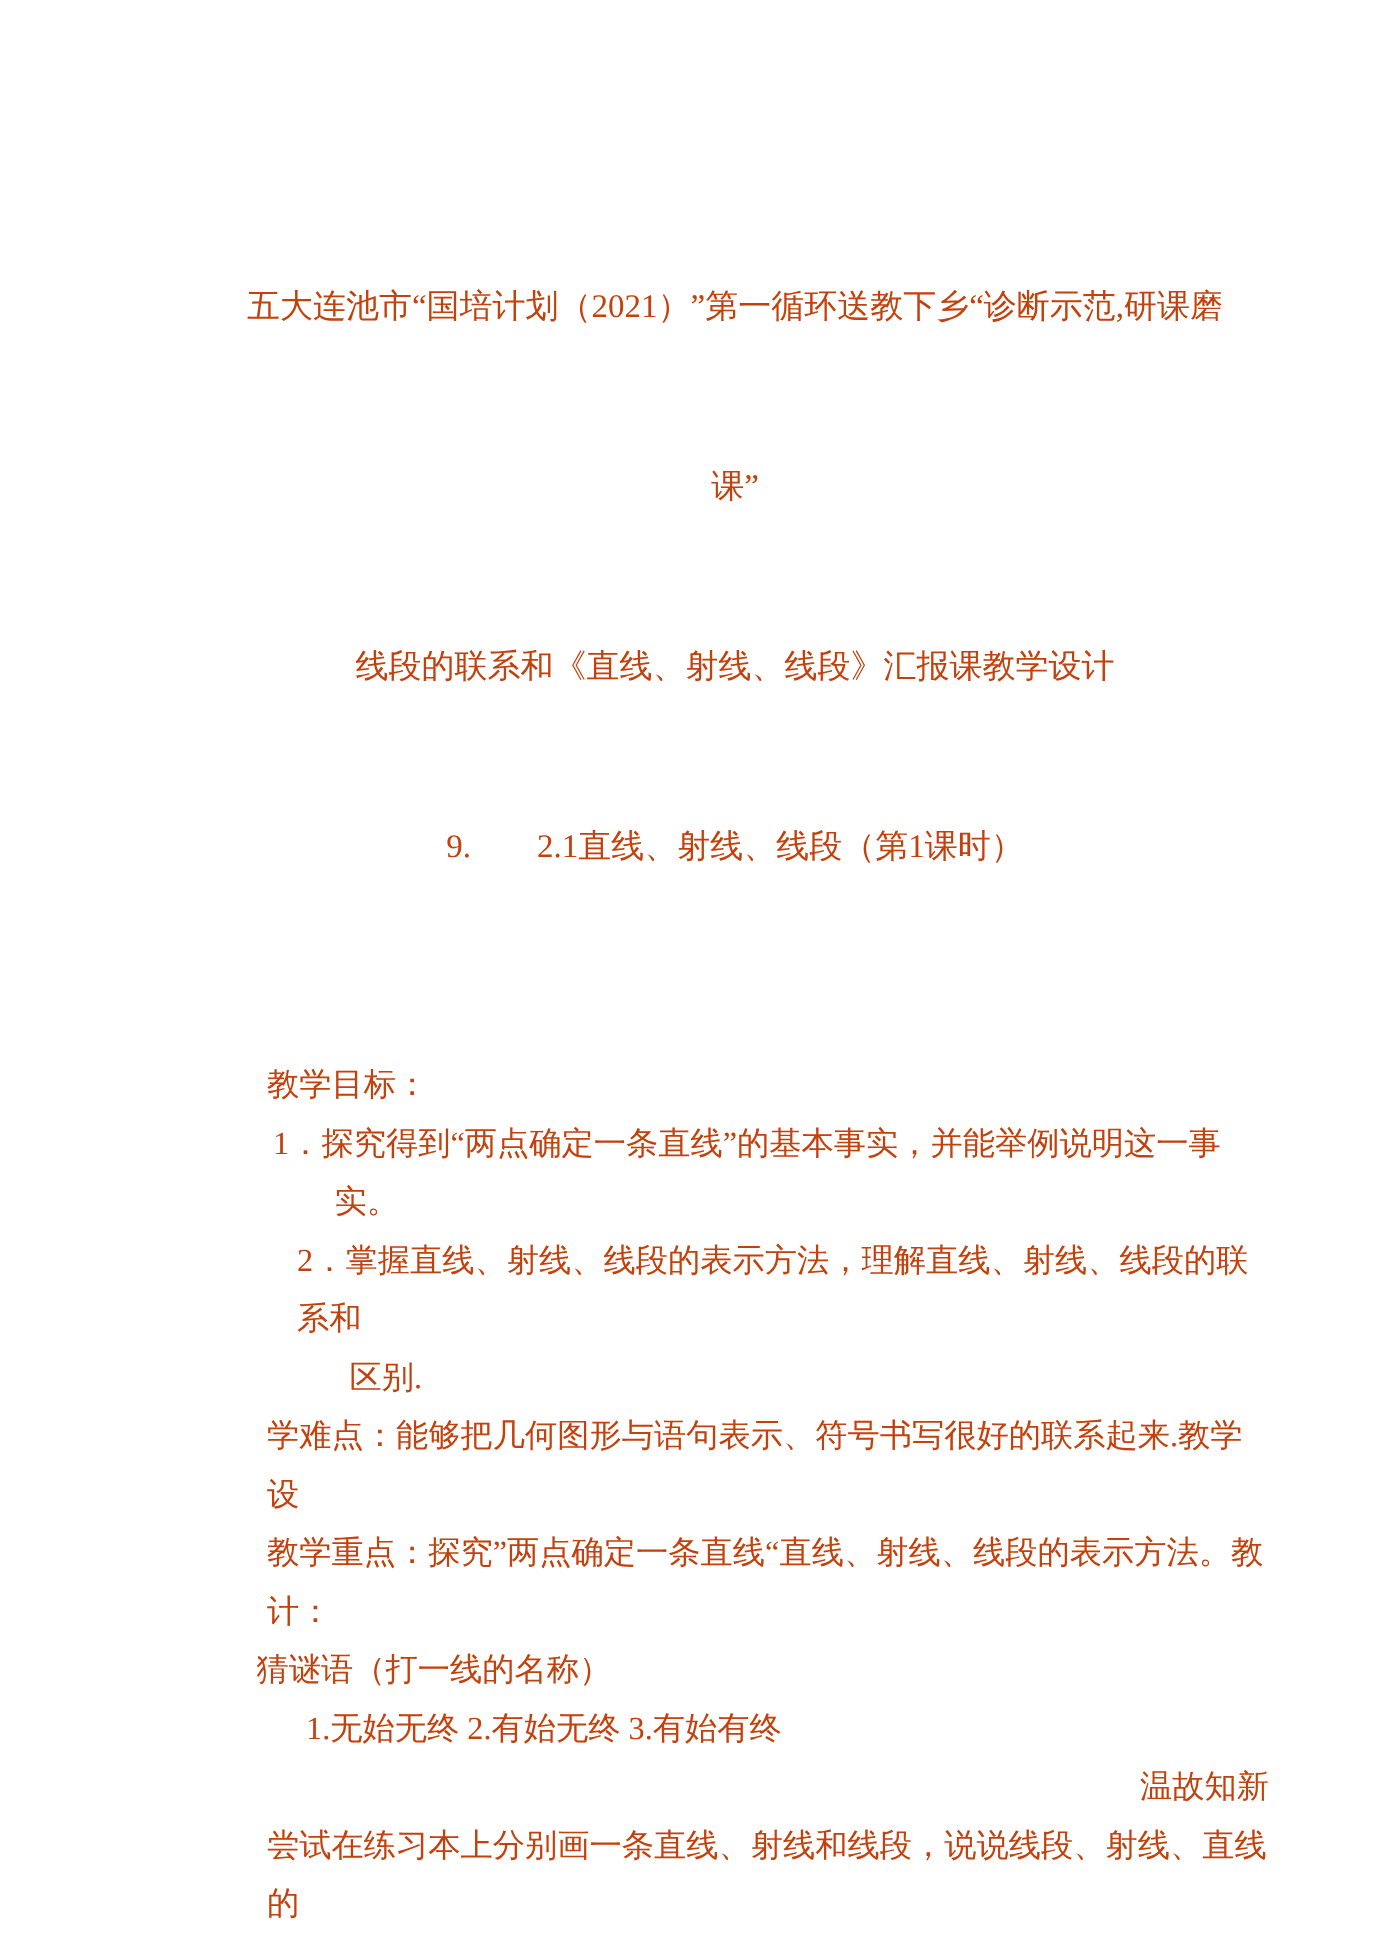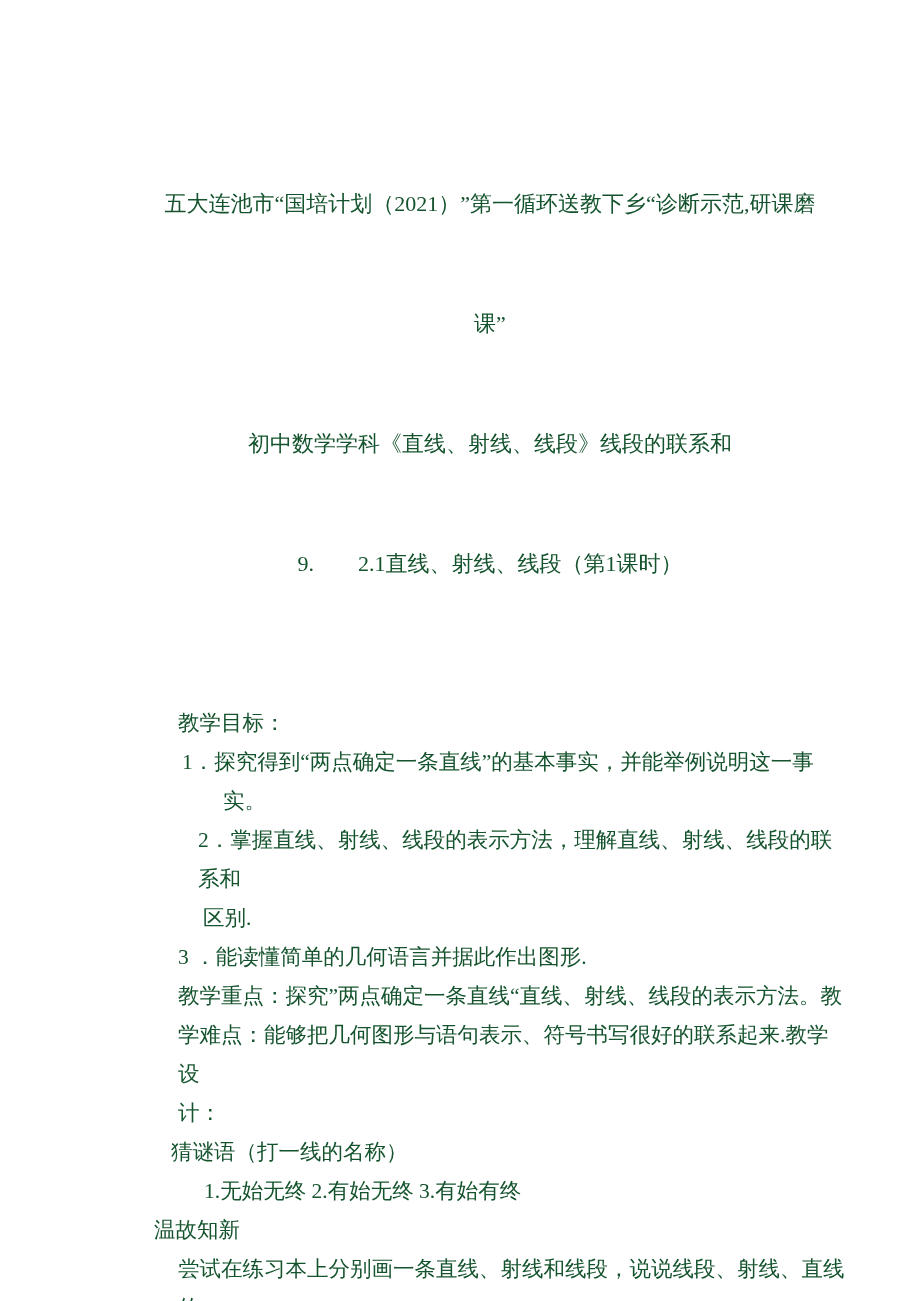--- a/index.html
+++ b/index.html
@@ -7,21 +7,21 @@
     padding: 0;
     background: #ffffff;
   }
   .page {
     position: relative;
     width: 920px;
     height: 1301px;
     background: #ffffff;
     overflow: hidden;
     font-family: "Liberation Serif", "DejaVu Serif", serif;
-    color: #14532d;
+    color: #c2410c;
   }
   .content {
     position: absolute;
     left: 134px;
     top: 104px;
     width: 712px;
   }
   .title-block {
     text-align: center;
     font-size: 22px;
@@ -42,34 +42,33 @@
 </style>
 </head>
 <body>
 
 <div class="page">
   <div class="content">
 
     <div class="title-block">
       <div class="title-line">五大连池市“国培计划（2021）”第一循环送教下乡“诊断示范,研课磨</div>
       <div class="title-line">课”</div>
-      <div class="title-line">初中数学学科《直线、射线、线段》线段的联系和</div>
+      <div class="title-line">线段的联系和《直线、射线、线段》汇报课教学设计</div>
       <div class="title-line">9.　　2.1直线、射线、线段（第1课时）</div>
     </div>
 
     <div class="body-block">
         <div class="body-line" style="margin-left: 44px; margin-top: 15px;">教学目标：</div>
         <div class="body-line" style="margin-left: 48px;">1．探究得到“两点确定一条直线”的基本事实，并能举例说明这一事</div>
         <div class="body-line" style="margin-left: 89px;">实。</div>
         <div class="body-line" style="margin-left: 64px;">2．掌握直线、射线、线段的表示方法，理解直线、射线、线段的联系和</div>
-        <div class="body-line" style="margin-left: 69px;">区别.</div>
-        <div class="body-line" style="margin-left: 44px;">3 ．能读懂简单的几何语言并据此作出图形.</div>
+        <div class="body-line" style="margin-left: 99px;">区别.</div>
+        <div class="body-line" style="margin-left: 44px;">学难点：能够把几何图形与语句表示、符号书写很好的联系起来.教学设</div>
         <div class="body-line" style="margin-left: 44px;">教学重点：探究”两点确定一条直线“直线、射线、线段的表示方法。教</div>
-        <div class="body-line" style="margin-left: 44px;">学难点：能够把几何图形与语句表示、符号书写很好的联系起来.教学设</div>
         <div class="body-line" style="margin-left: 44px;">计：</div>
         <div class="body-line" style="margin-left: 37px;">猜谜语（打一线的名称）</div>
         <div class="body-line" style="margin-left: 70px;">1.无始无终 2.有始无终 3.有始有终</div>
-        <div class="body-line" style="margin-left: 20px;">温故知新</div>
+        <div class="body-line" style="margin-left: 36px; text-align: right;">温故知新</div>
         <div class="body-line" style="margin-left: 44px;">尝试在练习本上分别画一条直线、射线和线段，说说线段、射线、直线的</div>
       </div>
 
   </div>
 </div>
 
 </body></html>

